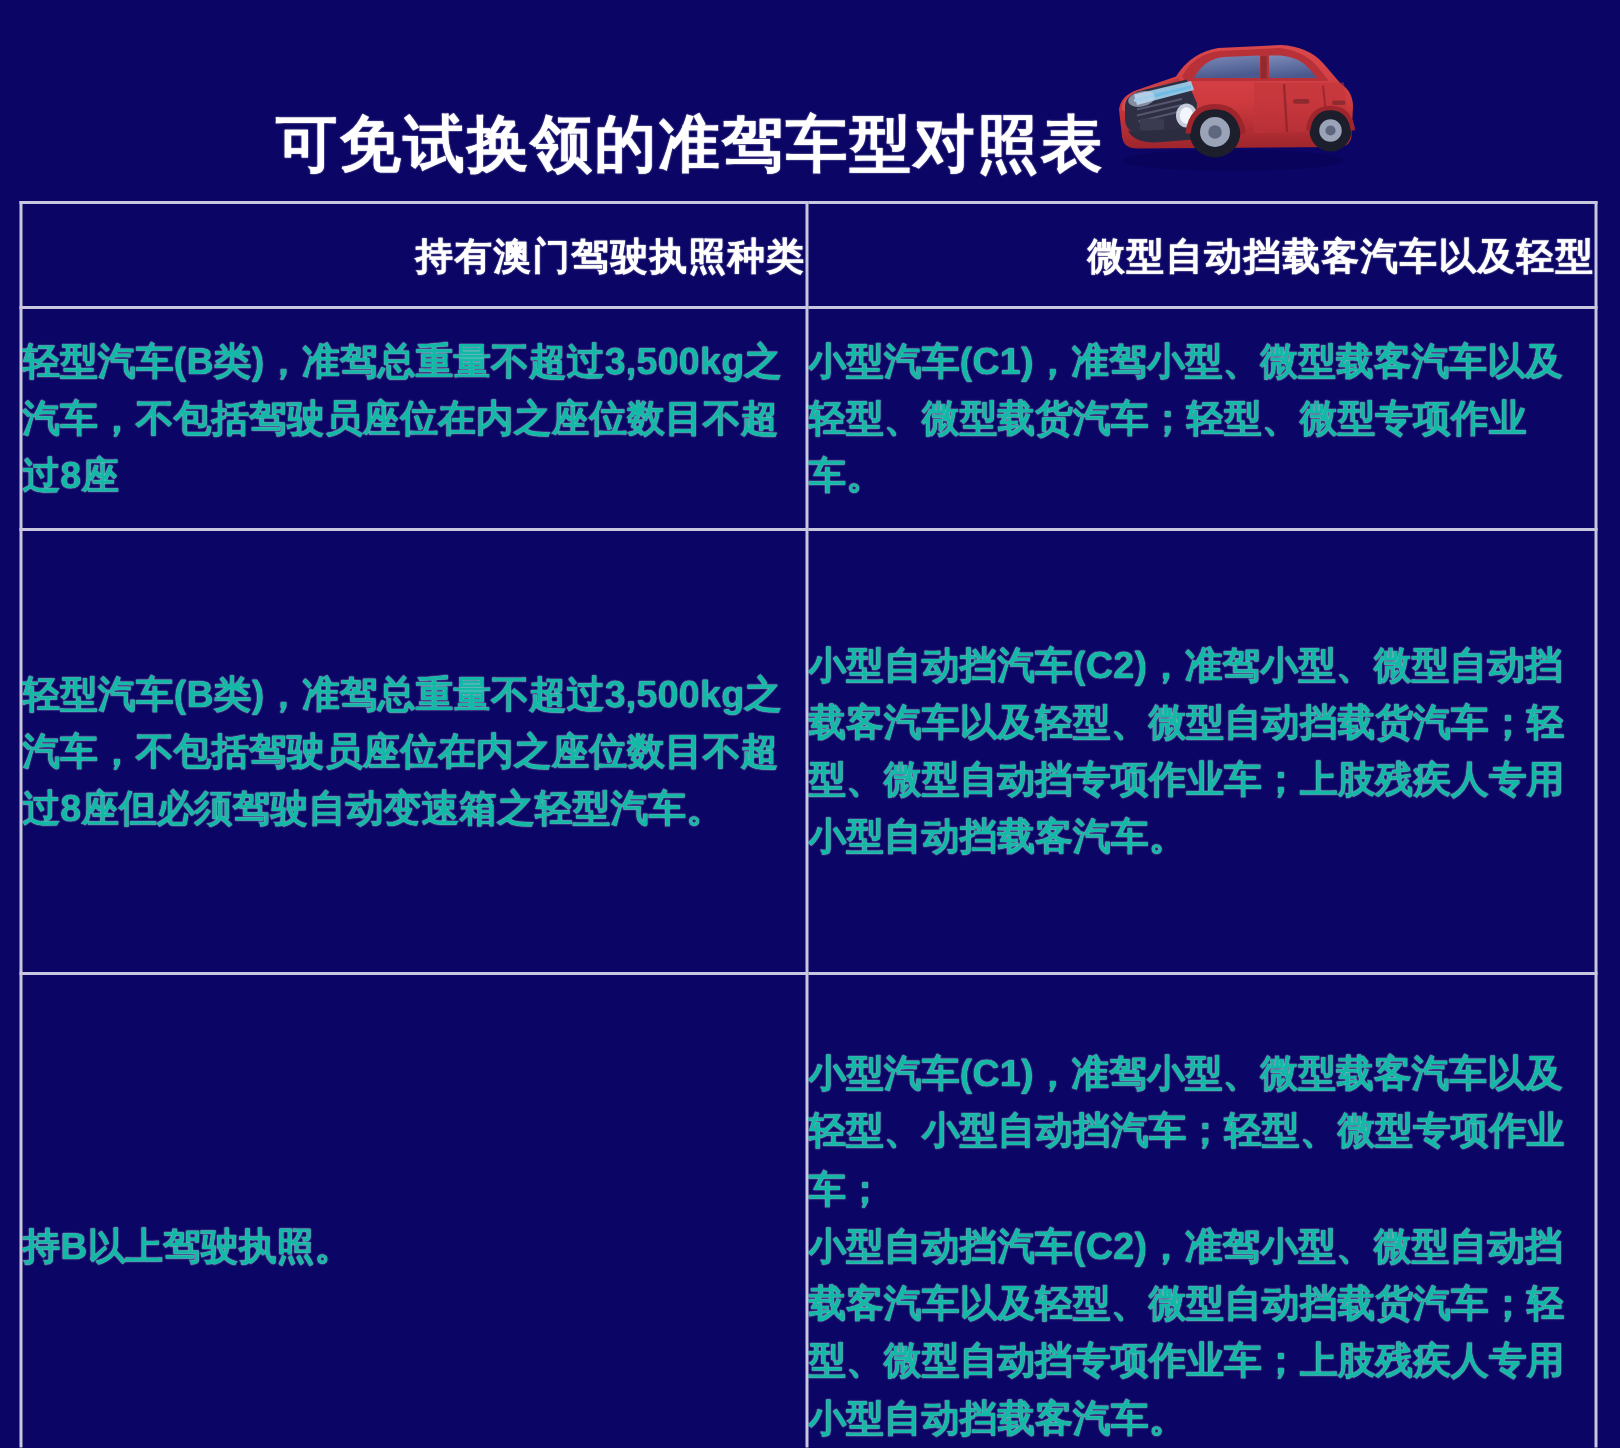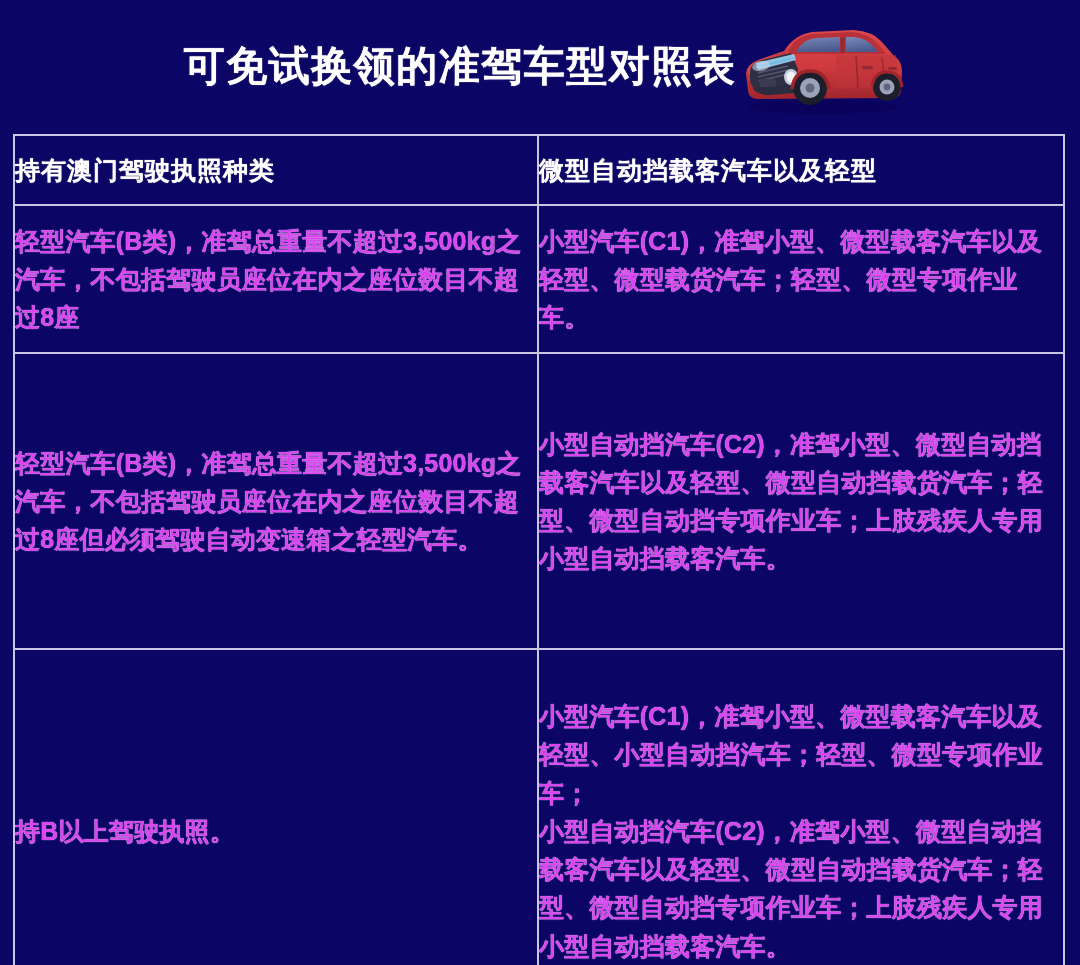--- a/index.html
+++ b/index.html
@@ -28,21 +28,21 @@
     left: 0;
     top: 0;
     width: 1080px;
     height: 132px;
     display: flex;
     align-items: center;
     justify-content: center;
   }
   .header-inner {
     display: flex;
-    align-items: center;
+    align-items: flex-end;
     transform: translateX(6px);
   }
   .title {
     color: #ffffff;
     font-size: 41px;
     font-weight: bold;
     letter-spacing: 1.5px;
     line-height: 1;
     white-space: nowrap;
     text-shadow: 0 0 1px #ffffff;
@@ -73,25 +73,25 @@
     padding: 0;
     vertical-align: middle;
     background: #0b0565;
   }
   th.col-head {
     height: 68px;
     color: #ffffff;
     font-size: 25px;
     font-weight: bold;
     letter-spacing: 1px;
-    text-align: left;
+    text-align: right;
     text-shadow: 0 0 1px #ffffff;
   }
   td.cell {
-    color: #d946ef;
+    color: #14b8a6;
     font-size: 25px;
     font-weight: bold;
     line-height: 1.53;
     letter-spacing: 0.2px;
     padding: 10px 14px 10px 14px;
     text-shadow: 0 0 1px #ffffff;
     word-break: break-all;
   }
   td.cell .para { margin: 0; }
   td.cell .para + .para { margin-top: 0; }

